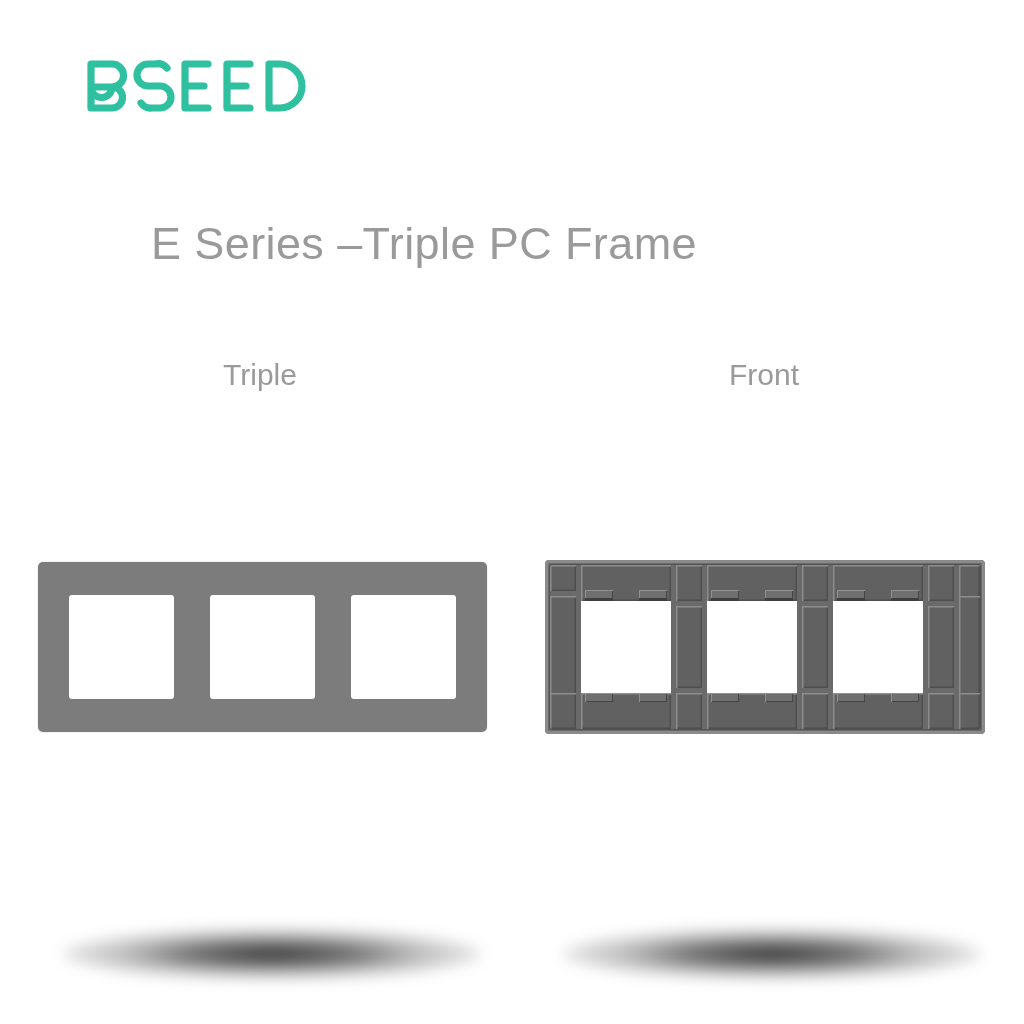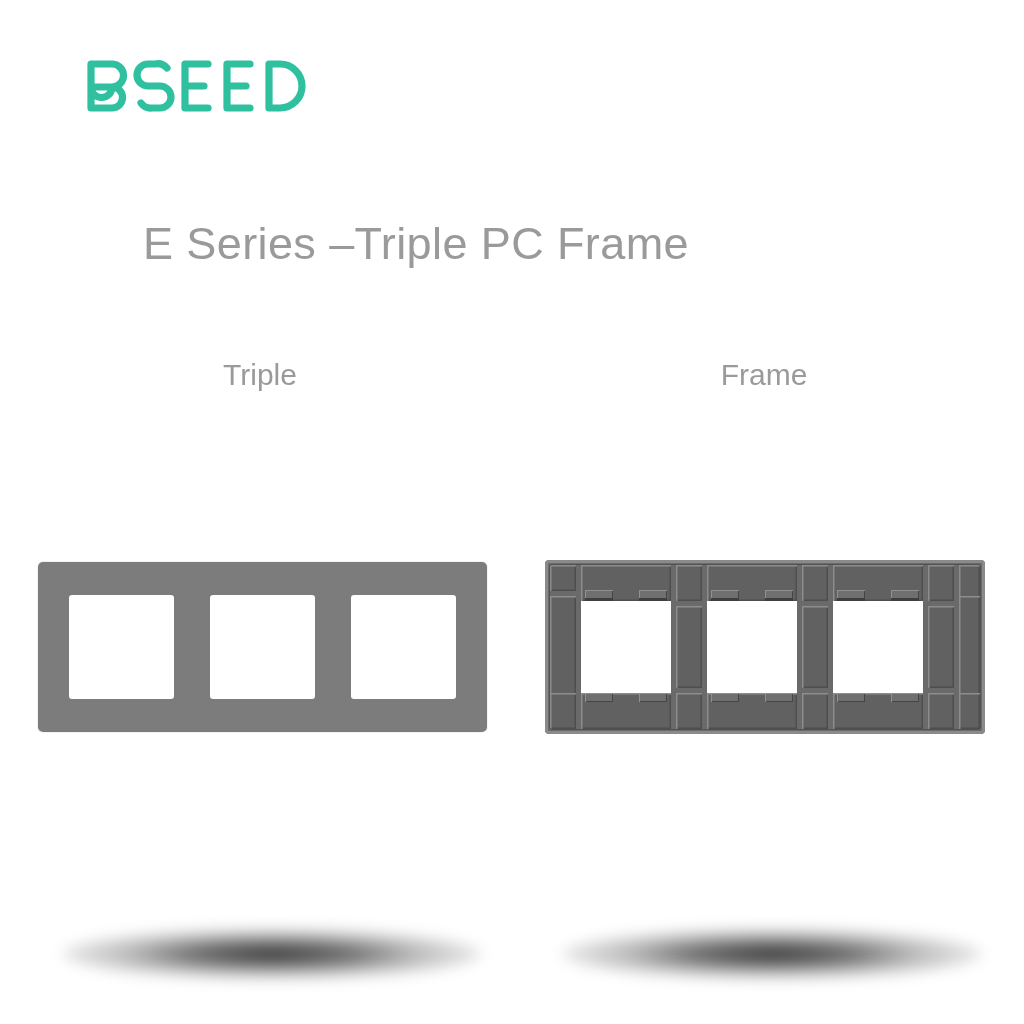--- a/index.html
+++ b/index.html
@@ -32,20 +32,21 @@
     position: absolute;
     left: 0;
     top: 218px;
     width: 832px;
     text-align: center;
     font-size: 45px;
     font-weight: 400;
     letter-spacing: 0.4px;
     color: #9a9a9a;
     white-space: pre;
+    padding-left: 8px;
   }
 
   .view-label {
     position: absolute;
     top: 358px;
     font-size: 30px;
     font-weight: 400;
     color: #9a9a9a;
     text-align: center;
     white-space: pre;
@@ -169,21 +170,21 @@
 
       <path d="M183 6 L183 50 L194 50 A22 22 0 0 0 194 6 L183 6"></path>
     </g>
   </svg>
 </div>
 
 <div id="product-title">E Series –Triple PC Frame</div>
 
 <div id="label-front" class="view-label">Triple</div>
 
-<div id="label-back" class="view-label">Frame</div>
+<div id="label-back" class="view-label">Front</div>
 
 <div id="stage-front" class="stage">
   <div class="front-plate">
     <div class="front-cut c1"></div>
     <div class="front-cut c2"></div>
     <div class="front-cut c3"></div>
   </div>
 </div>
 
 <div id="stage-back" class="stage">

